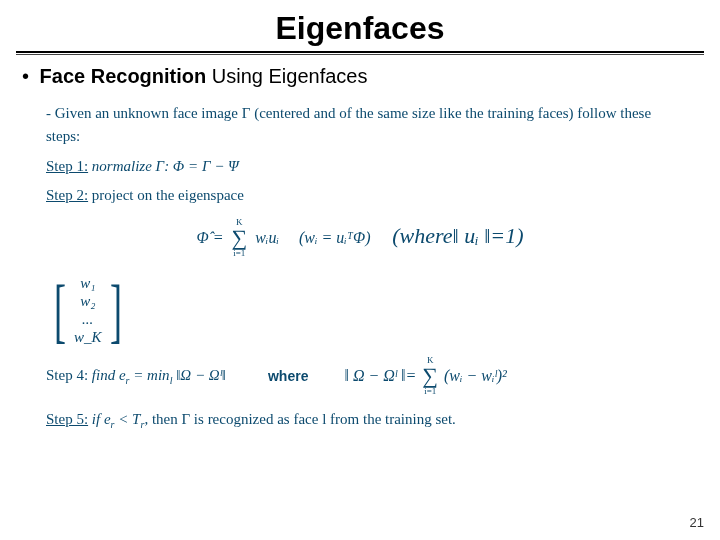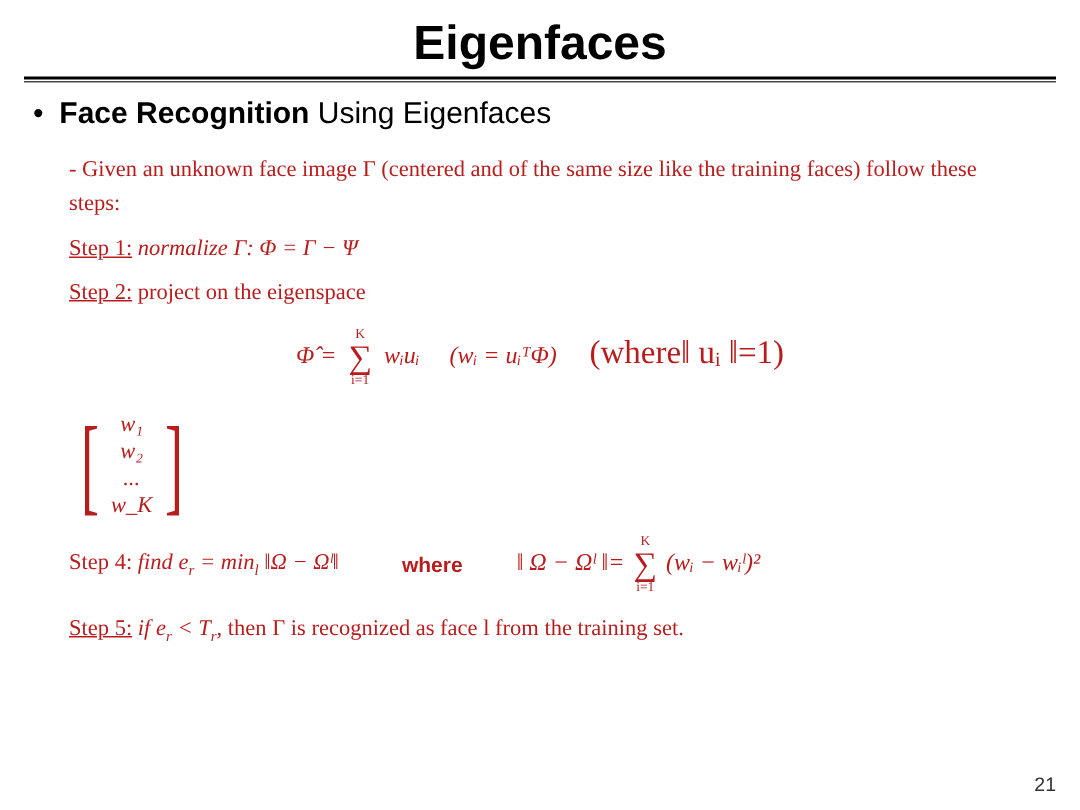--- a/index.html
+++ b/index.html
@@ -30,29 +30,29 @@
   .bullet-line {
     font-size: 20px;
     margin: 0 22px 14px;
   }
   .bullet-line .dot { display:inline-block; width:12px; }
   .bullet-line .b { font-weight: bold; }
   .content {
     margin: 0 46px;
     font-family: "Times New Roman", Times, serif;
     font-size: 15px;
-    color: #b91c1c;
+    color: #0c4a6e;
     line-height: 1.5;
   }
   .dash-row { margin: 2px 0 8px; }
   .step { margin: 6px 0; }
   .step .label { text-decoration: underline; }
   .centered { text-align: center; margin: 12px 0 16px; }
   .eq { font-style: italic; }
-  .paren-note { font-size: 22px; font-family: "Times New Roman"; }
+  .paren-note { font-size: 22px; font-family: "Times New Roman"; font-style: italic; }
   .matrix-wrap {
     display: inline-flex;
     align-items: center;
     vertical-align: middle;
     margin-left: 2px;
   }
   .bracket {
     font-size: 72px;
     line-height: 68px;
     font-family: "Times New Roman";

